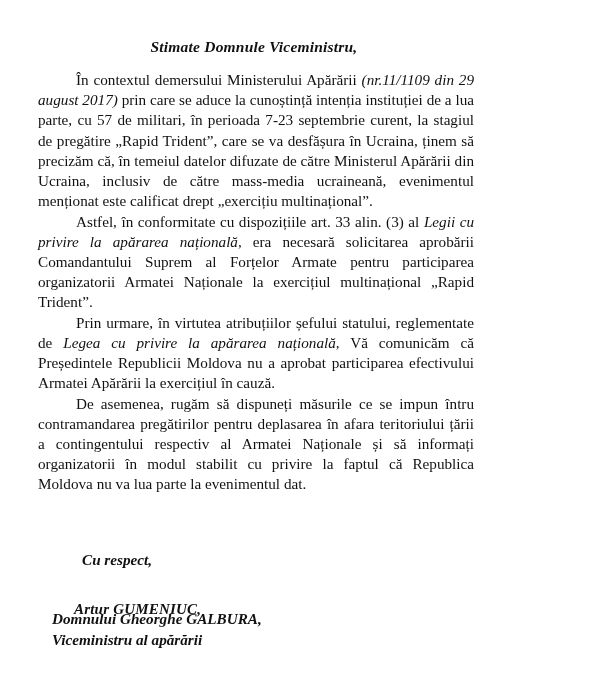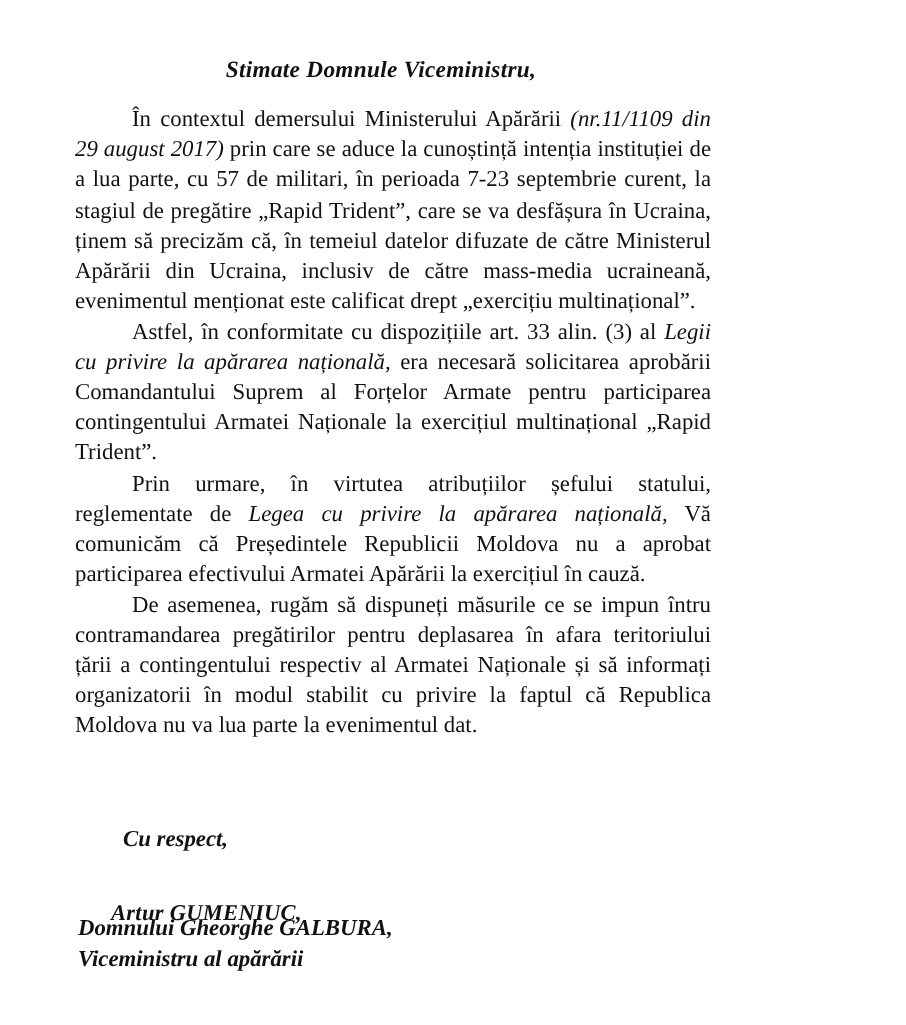--- a/index.html
+++ b/index.html
@@ -25,21 +25,21 @@
   .salutation {
     text-align: center;
     font-weight: bold;
     font-style: italic;
     font-size: 15.5px;
     margin-top: 8px;
     margin-bottom: 14px;
     letter-spacing: 0.2px;
   }
   p.body-par {
-    margin: 0 0 0 16px;
+    margin: 0 0 0 4px;
     text-align: justify;
     text-justify: inter-word;
     font-size: 15.2px;
     line-height: 1.33;
     text-indent: 38px;
     hyphens: none;
     font-family: Liberation Serif, serif;
   }
   p.body-par + p.body-par {
     margin-top: 0px;
@@ -79,21 +79,21 @@
 
 <div class="page">
 
   <div class="salutation">Stimate Domnule Viceministru,</div>
 
   <div>
     <p class="body-par">
       <span>În contextul demersului Ministerului Apărării </span><span class="it">(nr.11/1109 din 29 august 2017)</span><span> prin care se aduce la cunoștință intenția instituției de a lua parte, cu 57 de militari, în perioada 7-23 septembrie curent, la stagiul de pregătire „Rapid Trident”, care se va desfășura în Ucraina, ținem să precizăm că, în temeiul datelor difuzate de către Ministerul Apărării din Ucraina, inclusiv de către mass-media ucraineană, evenimentul menționat este calificat drept „exercițiu multinațional”.</span>
     </p>
     <p class="body-par">
-      <span>Astfel, în conformitate cu dispozițiile art. 33 alin. (3) al </span><span class="it">Legii cu privire la apărarea națională,</span><span> era necesară solicitarea aprobării Comandantului Suprem al Forțelor Armate pentru participarea contingentului Armatei Naționale la exercițiul multinațional „Rapid Trident”.</span>
+      <span>Astfel, în conformitate cu dispozițiile art. 33 alin. (3) al </span><span class="it">Legii cu privire la apărarea națională,</span><span> era necesară solicitarea aprobării Comandantului Suprem al Forțelor Armate pentru participarea organizatorii Armatei Naționale la exercițiul multinațional „Rapid Trident”.</span>
     </p>
     <p class="body-par">
       <span>Prin urmare, în virtutea atribuțiilor șefului statului, reglementate de </span><span class="it">Legea cu privire la apărarea națională,</span><span> Vă comunicăm că Președintele Republicii Moldova nu a aprobat participarea efectivului Armatei Apărării la exercițiul în cauză.</span>
     </p>
     <p class="body-par">
       <span>De asemenea, rugăm să dispuneți măsurile ce se impun întru contramandarea pregătirilor pentru deplasarea în afara teritoriului țării a contingentului respectiv al Armatei Naționale și să informați organizatorii în modul stabilit cu privire la faptul că Republica Moldova nu va lua parte la evenimentul dat.</span>
     </p>
   </div>
 
   <div class="closing">Cu respect,</div>

